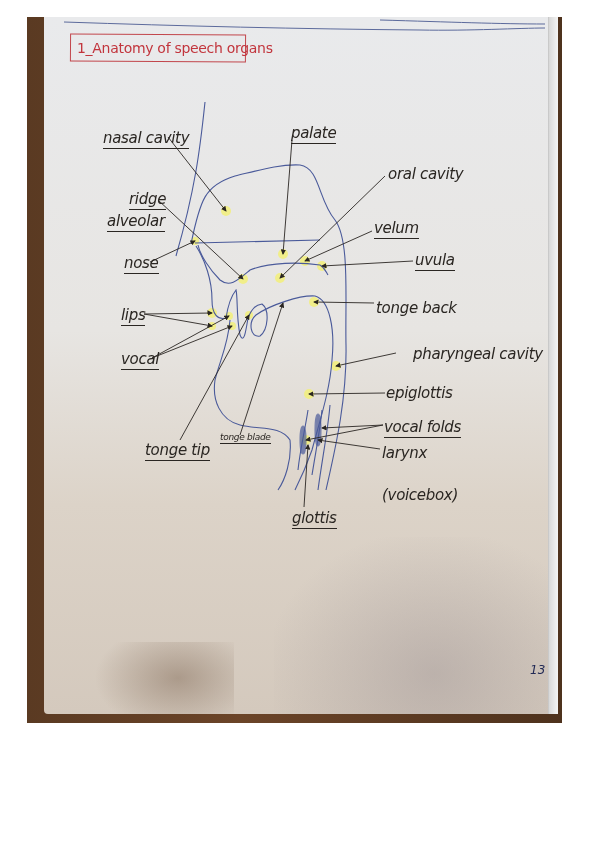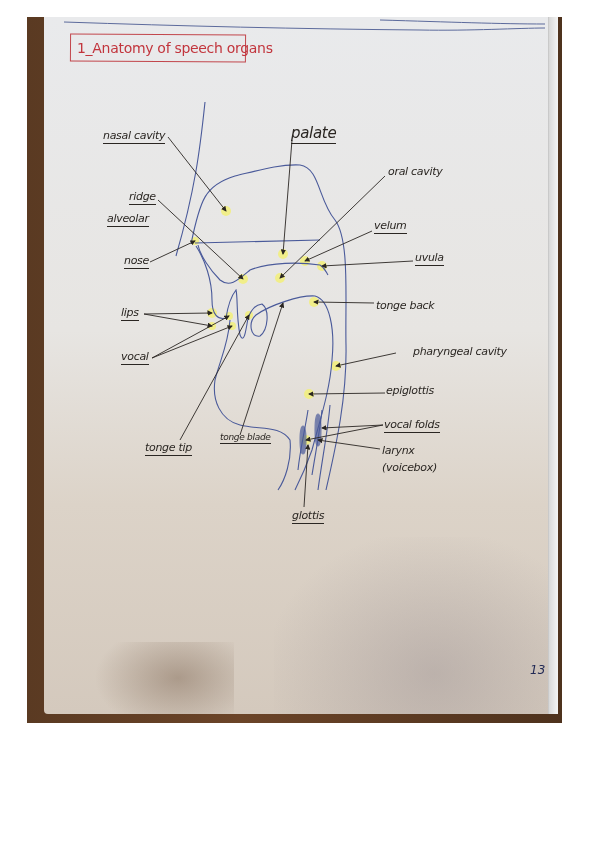--- a/index.html
+++ b/index.html
@@ -14,21 +14,21 @@
            background:linear-gradient(90deg,#d8d8d8,#f4f4f4); border-left:1px solid #c9c9c9; }
   .shadow1 { position:absolute; left:50px; top:625px; width:140px; height:90px;
            background:radial-gradient(ellipse at 60% 40%, rgba(120,95,75,.45), rgba(120,95,75,0) 70%); }
   .shadow2 { position:absolute; left:230px; top:520px; width:320px; height:195px;
            background:radial-gradient(ellipse at 50% 70%, rgba(140,130,135,.35), rgba(140,130,135,0) 75%); }
   .title-box { position:absolute; left:70px; top:34px; width:176px; height:28px;
            border:1px solid #c2464c; border-top-width:1px; transform:rotate(0.4deg);
            box-sizing:border-box; }
   .title { position:absolute; left:77px; top:40px; color:#c2353d; font-size:14px;
            font-family:"DejaVu Sans", sans-serif; letter-spacing:-0.3px; }
-  .lbl { position:absolute; color:#2a2622; font-size:11px; font-style:italic;
+  .lbl { position:absolute; color:#2a2622; font-size:15px; font-style:italic;
          font-family:"DejaVu Sans", sans-serif; white-space:nowrap; letter-spacing:-0.3px; }
   .u { border-bottom:1px solid #2a2622; padding-bottom:1px; }
   .pagenum { position:absolute; left:530px; top:663px; color:#222a55; font-size:12px;
          font-style:italic; }
   svg.diagram { position:absolute; left:0; top:0; }
 </style>
 </head>
 <body>
 
 <div class="photo"></div>
@@ -118,16 +118,16 @@
 <div class="lbl u" style="left:220px;top:432px;font-size:9px;">tonge blade</div>
 <div class="lbl u" style="left:291px;top:124px;font-size:15px;">palate</div>
 <div class="lbl" style="left:388px;top:165px;">oral cavity</div>
 <div class="lbl u" style="left:374px;top:219px;">velum</div>
 <div class="lbl u" style="left:415px;top:251px;">uvula</div>
 <div class="lbl" style="left:376px;top:299px;">tonge back</div>
 <div class="lbl" style="left:397px;top:345px;margin-left:16px;">pharyngeal cavity</div>
 <div class="lbl" style="left:386px;top:384px;">epiglottis</div>
 <div class="lbl u" style="left:384px;top:418px;">vocal folds</div>
 <div class="lbl" style="left:382px;top:444px;">larynx</div>
-<div class="lbl" style="left:382px;top:461px;">(voicebox)</div>
+<div class="lbl" style="left:382px;top:486px;">(voicebox)</div>
 <div class="lbl u" style="left:292px;top:509px;">glottis</div>
 
 <div class="pagenum">13</div>
 
 </body></html>

